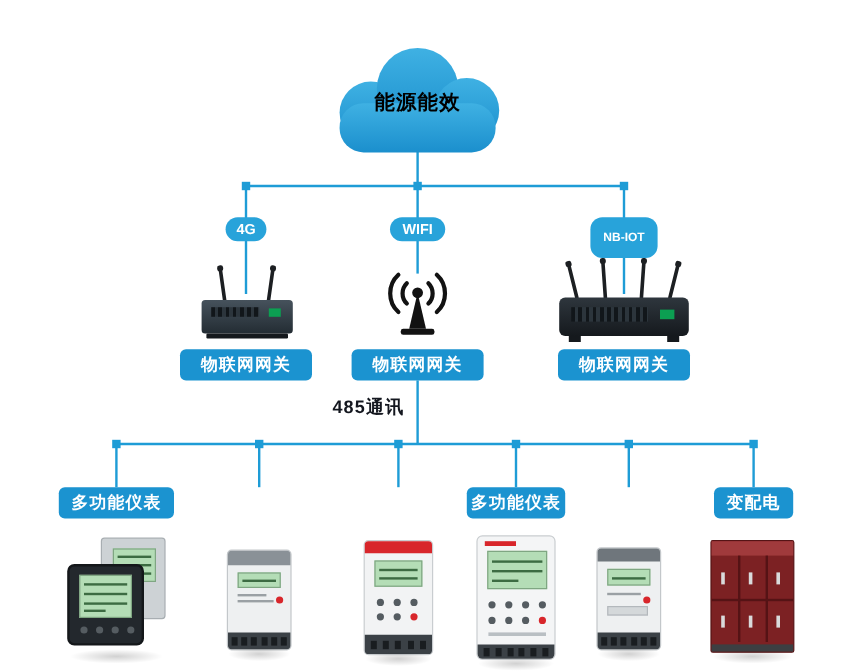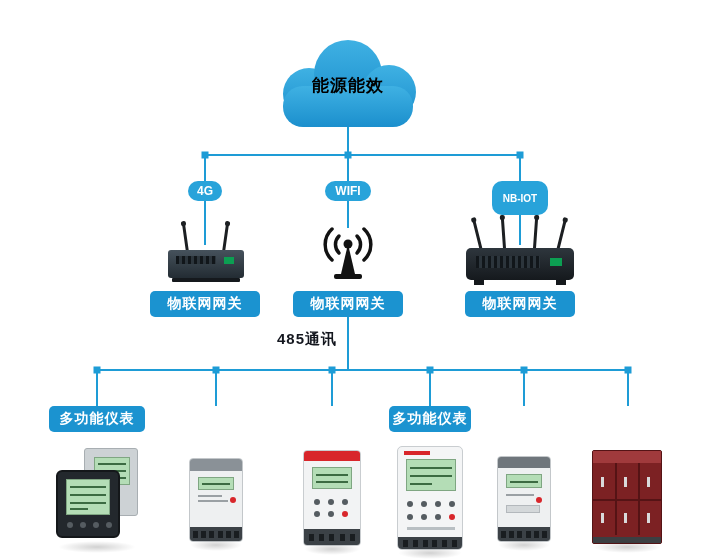--- a/index.html
+++ b/index.html
@@ -133,20 +133,21 @@
   </div>
 
   <div class="pill" style="left:150px; top:291px; width:110px;">物联网网关</div>
   <div class="pill" style="left:293px; top:291px; width:110px;">物联网网关</div>
   <div class="pill" style="left:465px; top:291px; width:110px;">物联网网关</div>
 
   <div class="bus-label">485通讯</div>
 
   <div class="pill" style="left:49px;  top:406px; width:96px;">多功能仪表</div>
   <div class="pill" style="left:389px; top:406px; width:82px;">多功能仪表</div>
+  <div class="pill" style="left:595px; top:406px; width:66px;">变配电</div>
 
   <div class="product" style="left:56px; top:448px; width:82px; height:96px;">
     <div class="abs" style="left:28px; top:0; width:54px; height:68px; background:#cdd2d5; border:1px solid #a8aeb2; border-radius:3px;">
       <div class="screen" style="left:9px; top:8px; width:36px; height:28px;">
           <span class="ln" style="top:5px;"></span>
           <span class="ln" style="top:12px;"></span>
           <span class="ln" style="top:19px;"></span>
         </div>
     </div>
     <div class="abs" style="left:0; top:22px; width:64px; height:68px; background:#23282d; border:2px solid #14171a; border-radius:6px;">

